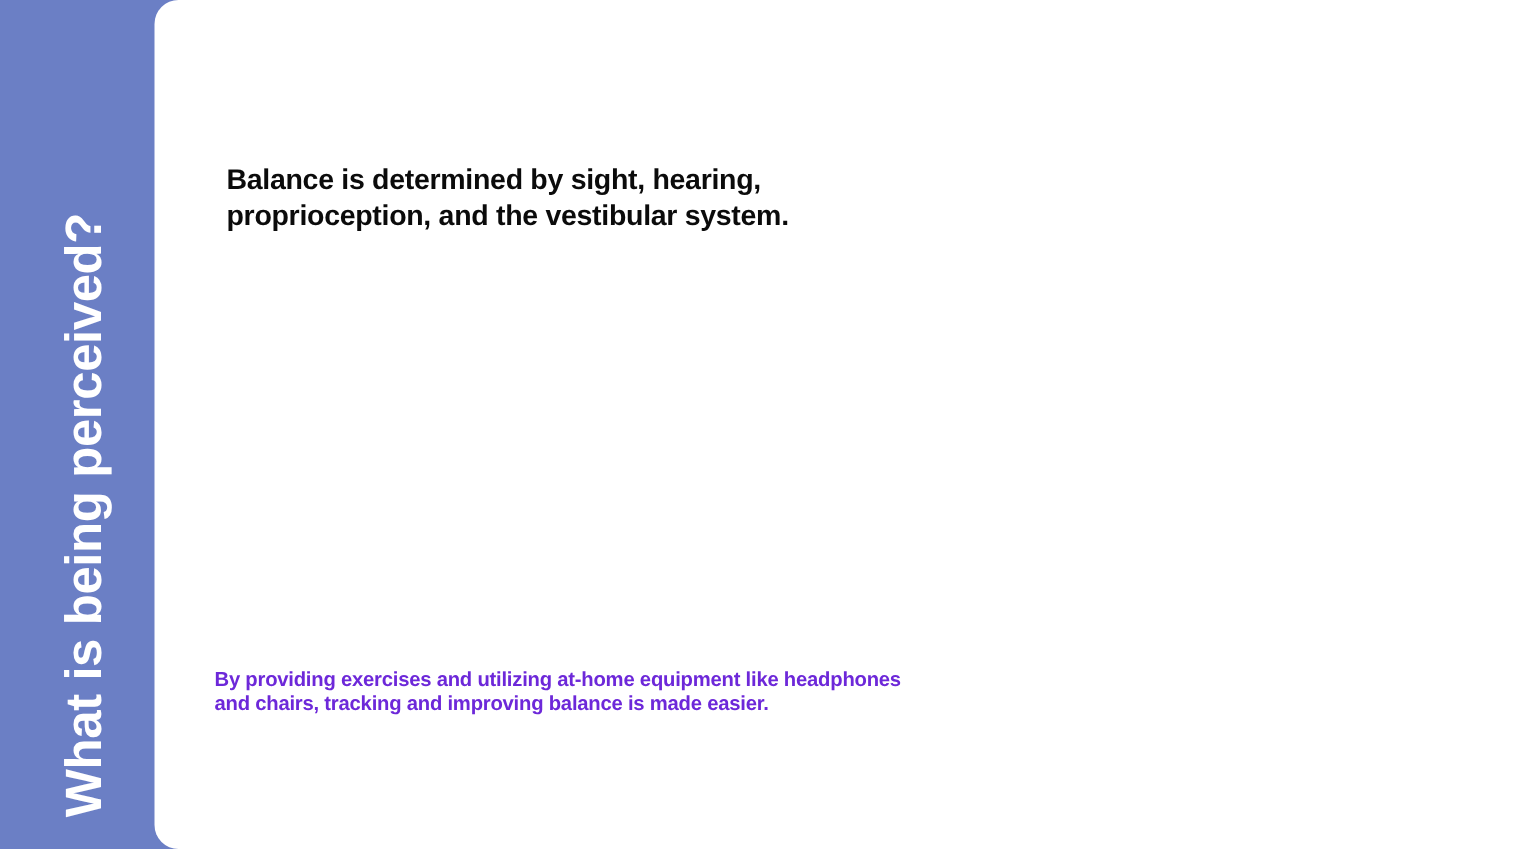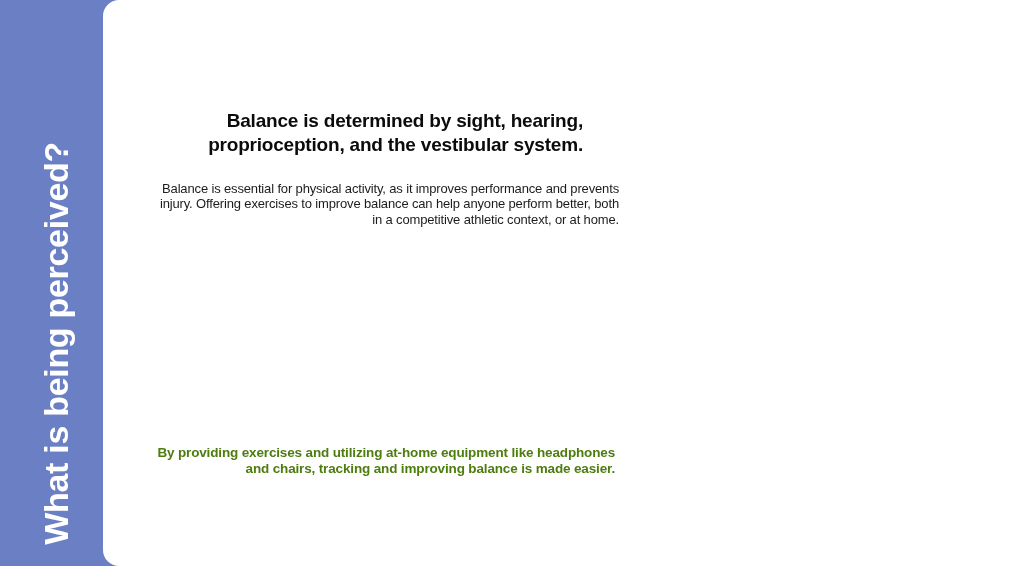--- a/index.html
+++ b/index.html
@@ -24,21 +24,20 @@
     background: #6B7FC5;
   }
   .content-panel {
     position: absolute;
     left: 103px;
     top: 0;
     width: 908px;
     height: 566px;
     background: #ffffff;
     border-radius: 16px 0 0 16px;
-    text-align: right;
   }
   .sidebar-title {
     position: absolute;
     left: 36px;
     bottom: 21px;
     writing-mode: vertical-rl;
     transform: rotate(180deg);
     white-space: nowrap;
     font-size: 34px;
     line-height: 40px;
@@ -74,37 +73,36 @@
   .takeaway {
     position: absolute;
     left: 40px;            
     top: 445px;
     width: 472px;
     margin: 0;
     font-size: 13.5px;
     line-height: 15.5px;
     font-weight: 700;
     letter-spacing: -0.15px;
-    color: #4d7c0f;
+    color: #6d28d9;
   }
 </style>
 </head>
 <body>
 
 <div class="slide">
 
   <div class="sidebar">
     <div class="sidebar-title">What is being perceived?</div>
   </div>
 
   <div class="content-panel">
 
     <h1 class="heading">Balance is determined by sight, hearing, proprioception, and the vestibular system.</h1>
 
     <div class="body-text">
-      <p>Balance is essential for physical activity, as it improves performance and prevents injury. Offering exercises to improve balance can help anyone perform better, both in a competitive athletic context, or at home.</p>
     </div>
 
     <p class="takeaway">By providing exercises and utilizing at-home equipment like headphones and chairs, tracking and improving balance is made easier.</p>
 
   </div>
 
 </div>
 
 </body></html>

